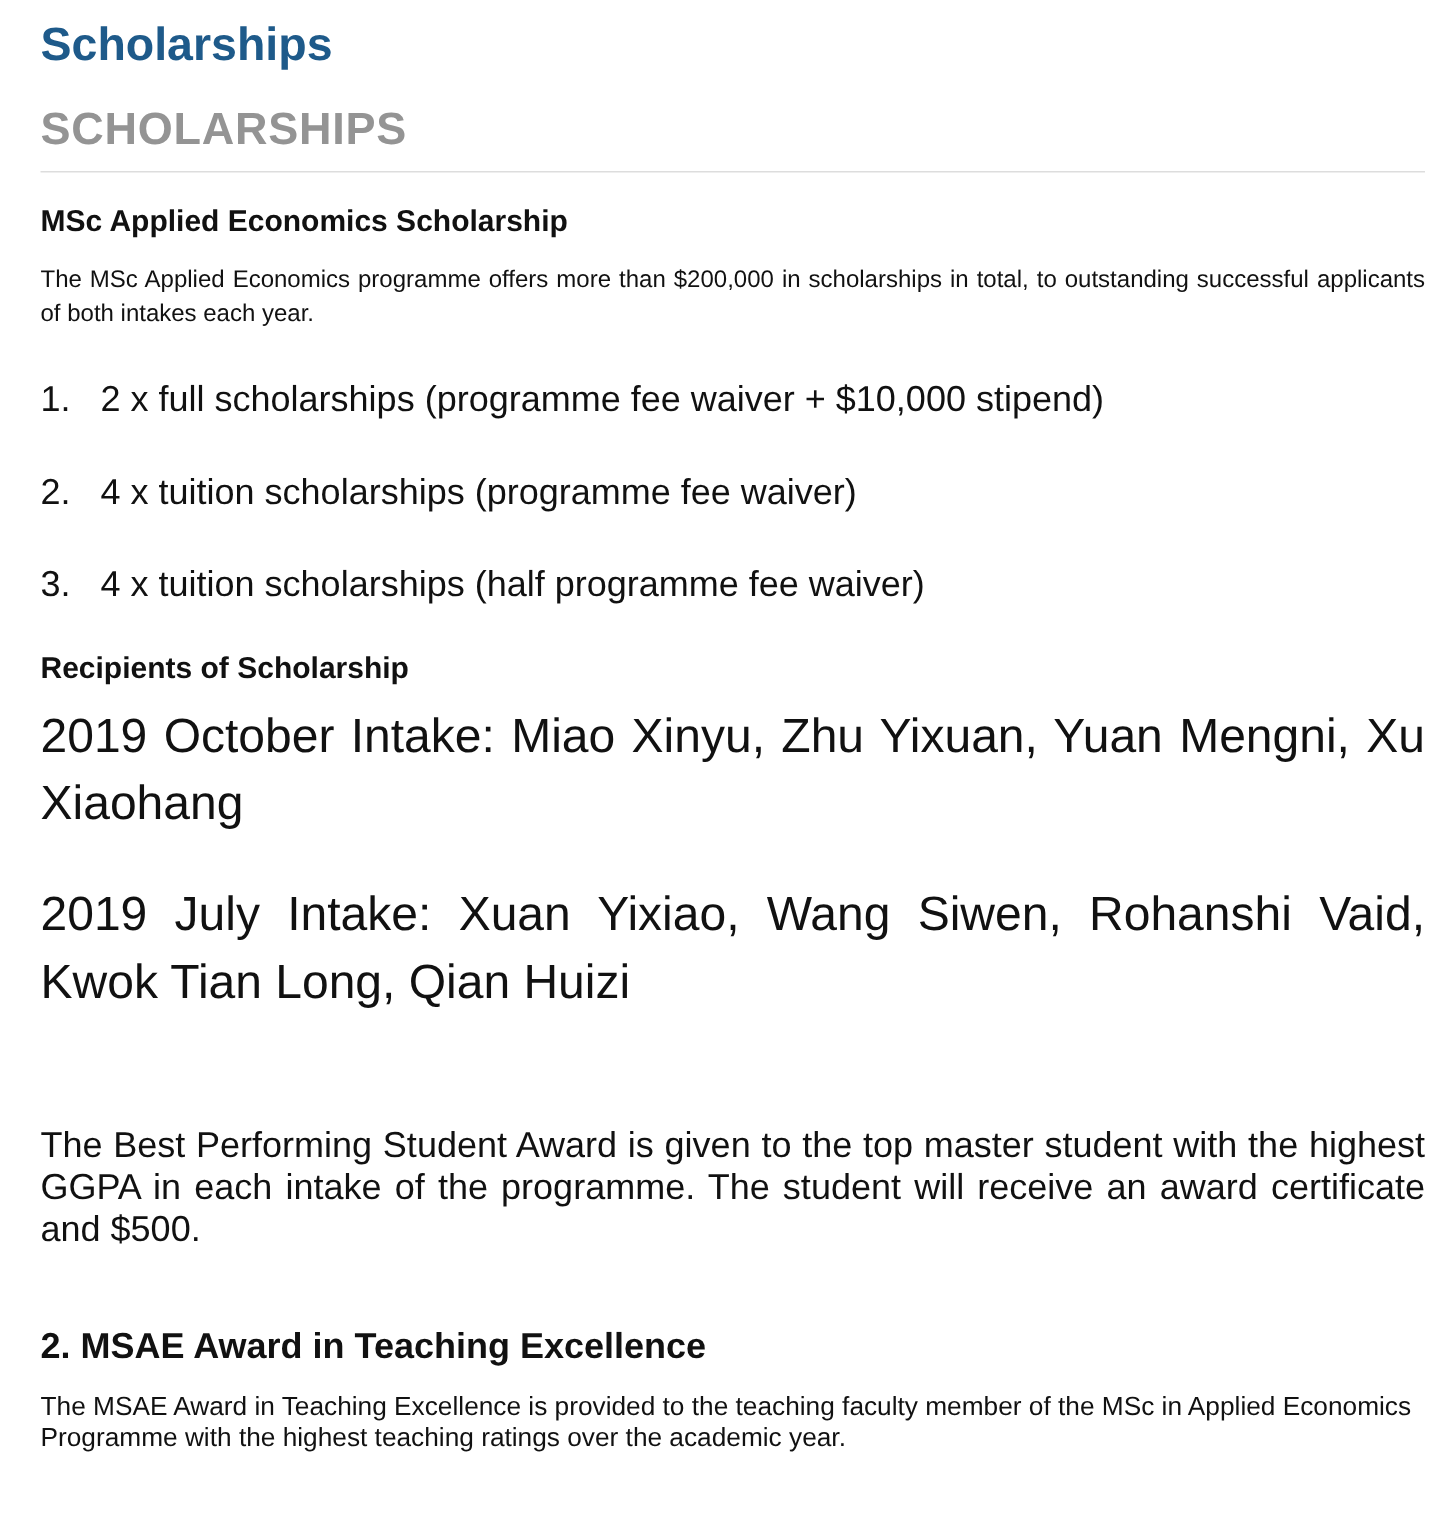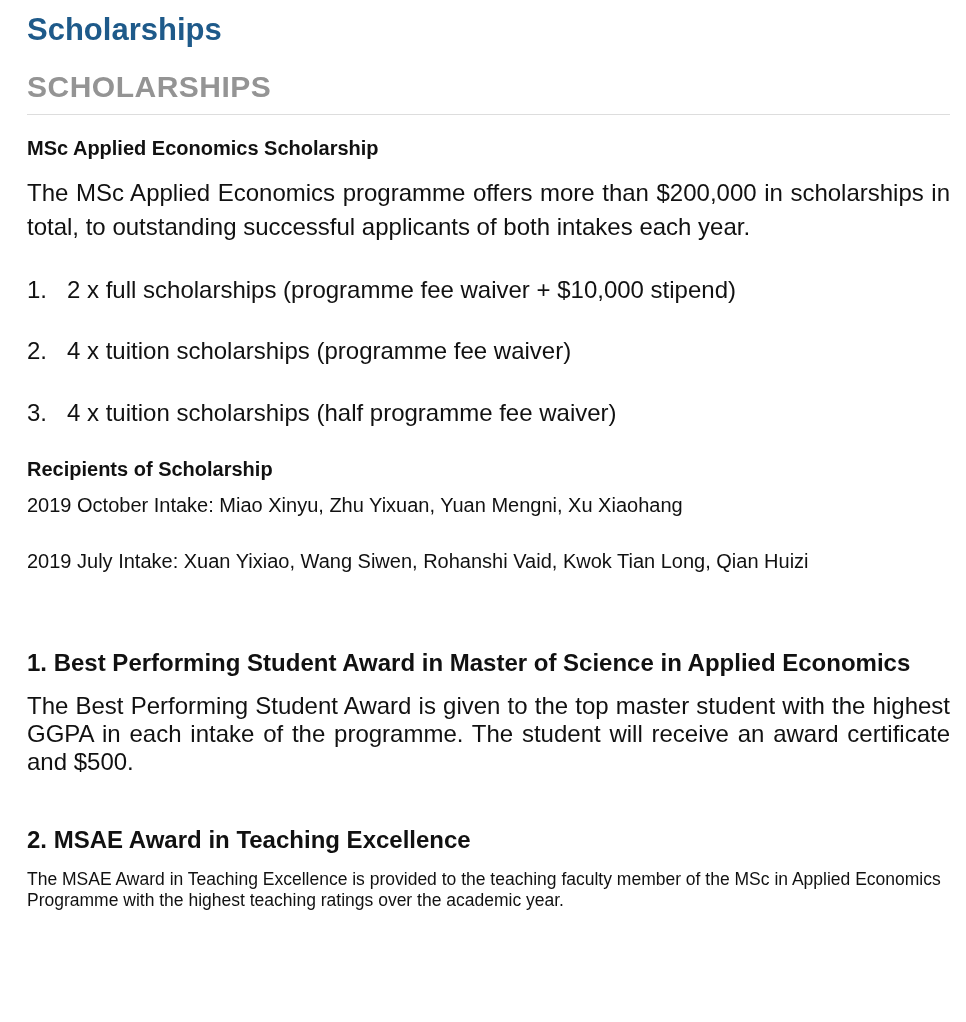--- a/index.html
+++ b/index.html
@@ -30,41 +30,41 @@
     padding-bottom: 10px;
     border-bottom: 1px solid #dddddd;
   }
   .sub-heading {
     font-size: 20px;
     font-weight: 700;
     color: #111111;
     margin: 22px 0 10px 0;
   }
   .body-par {
-    font-size: 24px;
+    font-size: 16px;
     line-height: 1.42;
     text-align: justify;
     margin: 16px 0 26px 0;
   }
   .scholarship-list {
     list-style: none;
     margin: 30px 0 26px 0;
     padding: 0;
   }
   .scholarship-list li {
     display: flex;
     font-size: 24px;
     line-height: 1.3;
     margin-bottom: 30px;
   }
   .list-number {
     flex: 0 0 40px;
   }
   .recipients-par {
-    font-size: 20px;
+    font-size: 32px;
     line-height: 1.42;
     text-align: justify;
     margin: 0 0 28px 0;
   }
   .awards-section {
     margin-top: 72px;
   }
   .award-block {
     margin-top: 34px;
   }
@@ -122,21 +122,20 @@
     <h3 class="sub-heading">Recipients of Scholarship</h3>
 
     <p class="recipients-par">2019 October Intake: Miao Xinyu, Zhu Yixuan, Yuan Mengni, Xu Xiaohang</p>
 
     <p class="recipients-par">2019 July Intake: Xuan Yixiao, Wang Siwen, Rohanshi Vaid, Kwok Tian Long, Qian Huizi</p>
   </section>
 
   <section class="awards-section">
 
     <div class="award-block">
-      <h3 class="award-title">1. Best Performing Student Award in Master of Science in Applied Economics</h3>
       <p class="award-desc">The Best Performing Student Award is given to the top master student with the highest GGPA in each intake of the programme.   The student will receive an award certificate and $500.</p>
     </div>
 
     <div class="award-block second">
       <h3 class="award-title">2. MSAE Award in Teaching Excellence</h3>
       <p class="award-desc small">The MSAE Award in Teaching Excellence is provided to the teaching faculty member of the MSc in Applied Economics Programme with the highest teaching ratings over the academic year.</p>
     </div>
   </section>
 
 </div>

